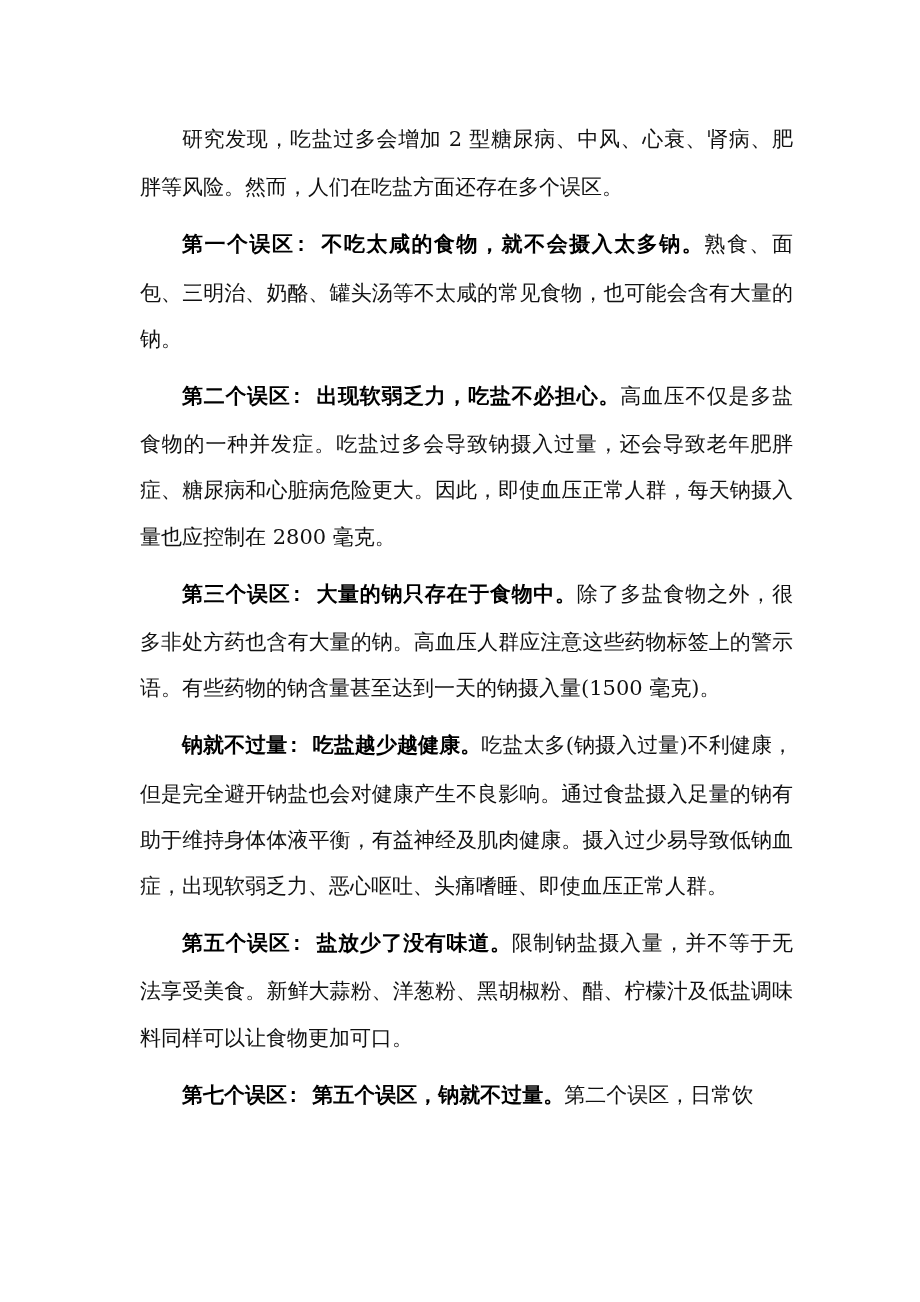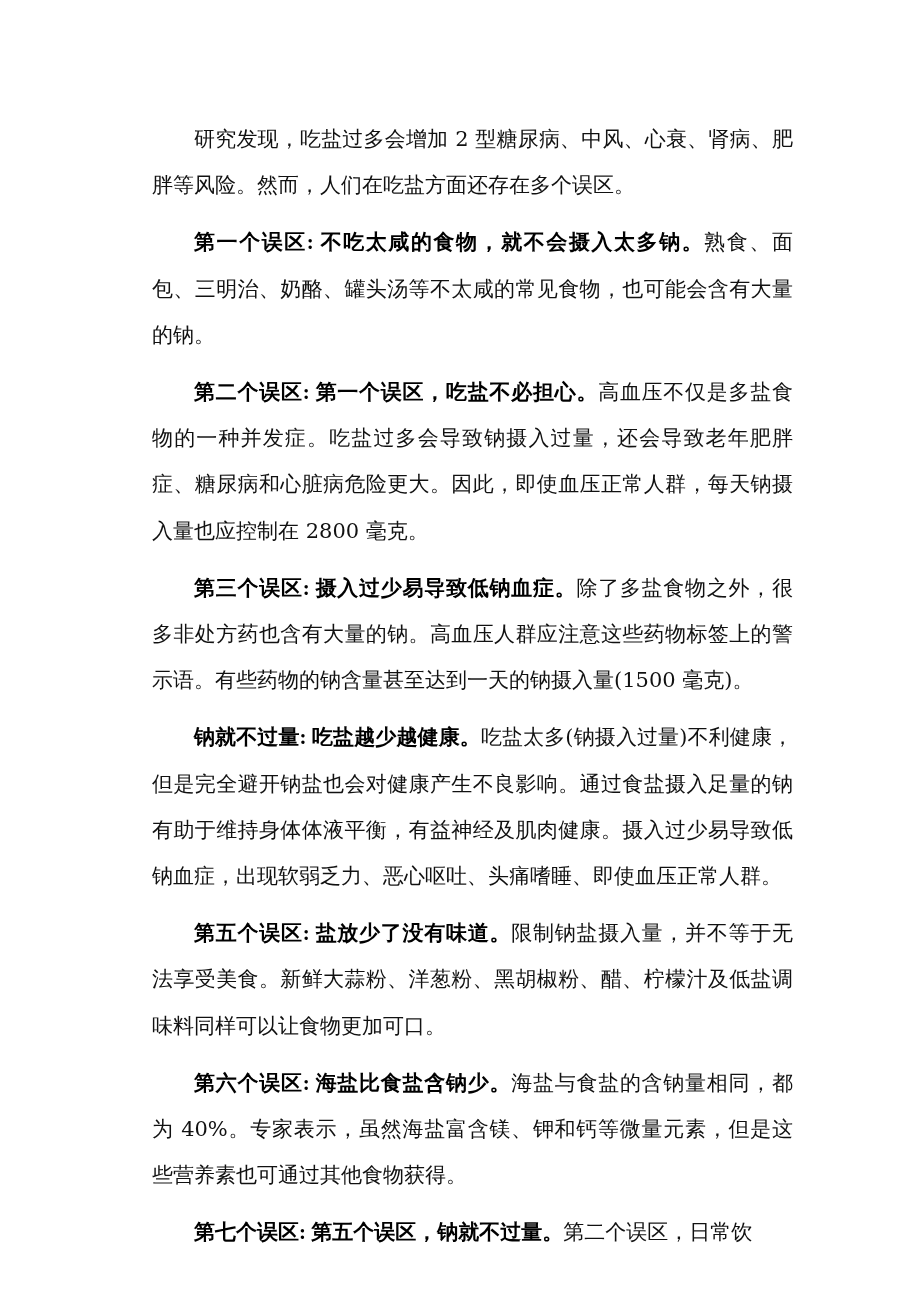--- a/index.html
+++ b/index.html
@@ -19,42 +19,41 @@
       top: 116px;
       width: 653px;
       font-family: "DejaVu Serif", "Liberation Serif", serif;
       font-size: 21px;
       line-height: 46.2px;
       color: #111111;
       text-align: justify;
       text-justify: inter-character;
     }
     .para {
-      margin: 0 0 11px 12px;
+      margin: 0 0 11px 0;
       text-indent: 42px;
       word-break: break-all;
     }
     .lead {
       font-weight: bold;
-      font-family: Liberation Serif, serif;
+      font-family: Liberation Mono, monospace;
       color: #000000;
     }
   </style>
 </head>
 <body>
 
 <div class="page">
   <p class="para"><span class="lead"></span><span>研究发现，吃盐过多会增加 2 型糖尿病、中风、心衰、肾病、肥胖等风险。然而，人们在吃盐方面还存在多个误区。</span></p>
 
   <p class="para"><span class="lead">第一个误区: 不吃太咸的食物，就不会摄入太多钠。</span><span>熟食、面包、三明治、奶酪、罐头汤等不太咸的常见食物，也可能会含有大量的钠。</span></p>
 
-  <p class="para"><span class="lead">第二个误区: 第一个误区，吃盐不必担心。</span><span>高血压不仅是多盐食物的一种并发症。吃盐过多会导致钠摄入过量，还会导致老年肥胖症、糖尿病和心脏病危险更大。因此，即使血压正常人群，每天钠摄入量也应控制在 2800 毫克。</span></p>
+  <p class="para"><span class="lead">第二个误区: 出现软弱乏力，吃盐不必担心。</span><span>高血压不仅是多盐食物的一种并发症。吃盐过多会导致钠摄入过量，还会导致老年肥胖症、糖尿病和心脏病危险更大。因此，即使血压正常人群，每天钠摄入量也应控制在 2800 毫克。</span></p>
 
-  <p class="para"><span class="lead">第三个误区: 摄入过少易导致低钠血症。</span><span>除了多盐食物之外，很多非处方药也含有大量的钠。高血压人群应注意这些药物标签上的警示语。有些药物的钠含量甚至达到一天的钠摄入量(1500 毫克)。</span></p>
+  <p class="para"><span class="lead">第三个误区: 大量的钠只存在于食物中。</span><span>除了多盐食物之外，很多非处方药也含有大量的钠。高血压人群应注意这些药物标签上的警示语。有些药物的钠含量甚至达到一天的钠摄入量(1500 毫克)。</span></p>
 
   <p class="para"><span class="lead">钠就不过量: 吃盐越少越健康。</span><span>吃盐太多(钠摄入过量)不利健康，但是完全避开钠盐也会对健康产生不良影响。通过食盐摄入足量的钠有助于维持身体体液平衡，有益神经及肌肉健康。摄入过少易导致低钠血症，出现软弱乏力、恶心呕吐、头痛嗜睡、即使血压正常人群。</span></p>
 
   <p class="para"><span class="lead">第五个误区: 盐放少了没有味道。</span><span>限制钠盐摄入量，并不等于无法享受美食。新鲜大蒜粉、洋葱粉、黑胡椒粉、醋、柠檬汁及低盐调味料同样可以让食物更加可口。</span></p>
 
-  <p class="para"><span class="lead">第六个误区: 海盐比食盐含钠少。</span><span>海盐与食盐的含钠量相同，都为 40%。专家表示，虽然海盐富含镁、钾和钙等微量元素，但是这些营养素也可通过其他食物获得。</span></p>
 
   <p class="para"><span class="lead">第七个误区: 第五个误区，钠就不过量。</span><span>第二个误区，日常饮</span></p>
 </div>
 
 </body></html>

